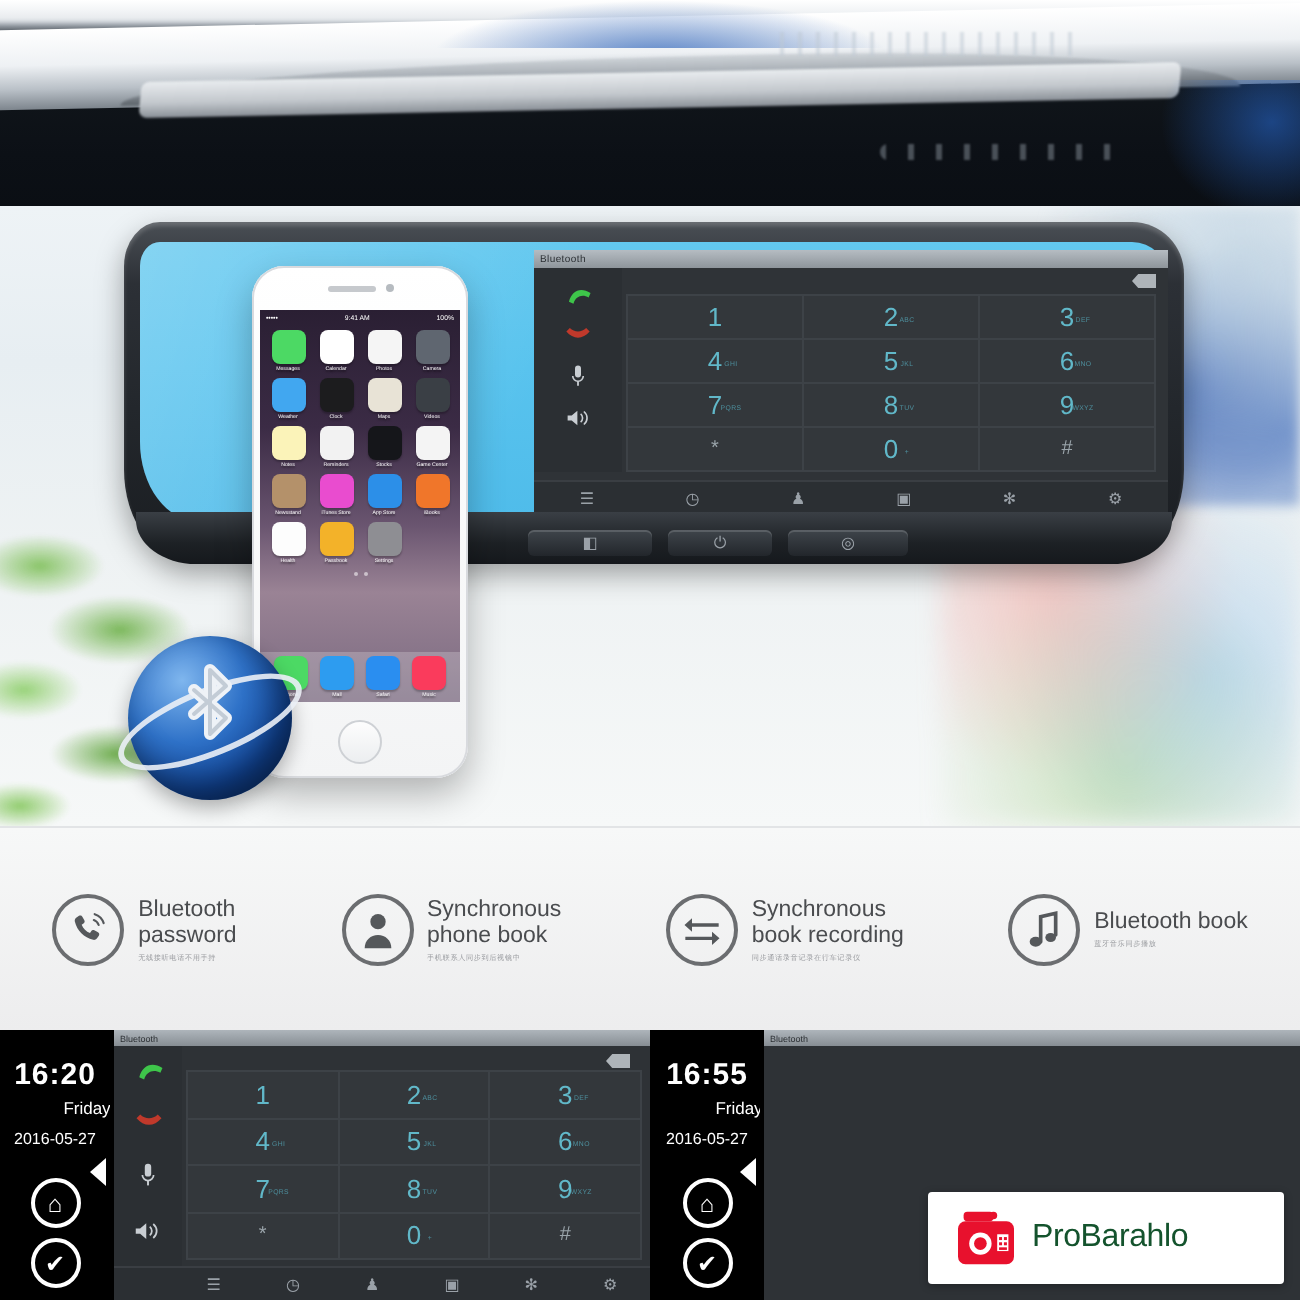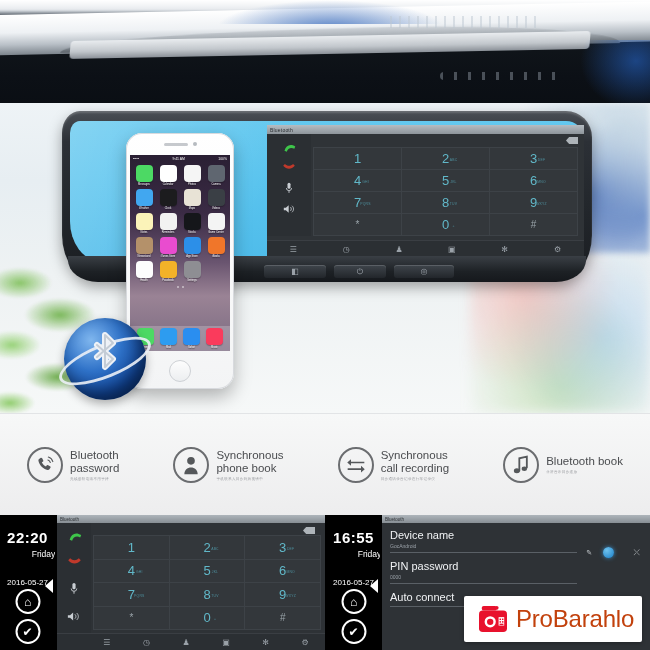--- a/index.html
+++ b/index.html
@@ -246,21 +246,21 @@
   .bottom{
     position:absolute; left:0; top:515px; width:650px; height:135px;
     background:#0a0a0a; display:flex;
   }
   .clock-col{
     width:55px; background:#000; color:#fff;
     display:flex; flex-direction:column; align-items:center; padding-top:14px; position:relative;
   }
   .clk-time{ font-size:15px; font-weight:bold; letter-spacing:.5px; }
   .clk-day{ font-size:8.5px; margin-top:3px;margin-left:32px; }
-  .clk-date{ font-size:8px; margin-top:19px; }
+  .clk-date{ font-size:8px; margin-top:6px; }
   .clk-arrow{
     position:absolute; right:2px; top:64px; width:0;height:0;
     border-top:7px solid transparent; border-bottom:7px solid transparent; border-right:8px solid #fff;
   }
   .clk-btns{ position:absolute; bottom:6px; left:50%; transform:translateX(-50%); display:flex; flex-direction:column; gap:5px; }
   .clk-btn{
     width:25px; height:25px; border-radius:50%; border:2px solid #fff;
     display:flex; align-items:center; justify-content:center; color:#fff; font-size:12px;
   }
 
@@ -297,21 +297,21 @@
   }
   .drag-ic{ position:absolute; right:10px; top:19px; color:#c3c8cc; font-size:8px; }
 
   .watermark{
     position:absolute; right:8px; bottom:8px; width:178px; height:46px;
     background:#fff; border-radius:2px;
     display:flex; align-items:center; gap:8px; padding-left:14px;
     box-shadow:0 1px 4px rgba(0,0,0,.3); z-index:20;
   }
   .wm-ic{ width:30px; height:28px; }
-  .wm-tx{ color:#c2410c; font-size:24px; letter-spacing:-.2px; }
+  .wm-tx{ color:#14532d; font-size:16px; letter-spacing:-.2px; }
 </style>
 </head>
 <body>
 
 <div class="page">
 
   <div class="car-top">
     <div class="car-blue-glow"></div>
     <div class="car-dash-band"></div>
     <div class="car-trim"></div>
@@ -592,21 +592,21 @@
 
     <div class="feat">
       <div class="feat-ic">
         <svg width="20" height="18" viewBox="0 0 24 20">
             <path d="M22 6H6l0-3L1.5 7 6 11V8h16z" fill="#55585b"></path>
             <path d="M2 14h16v-3l4.5 4-4.5 4v-3H2z" fill="#55585b"></path>
           </svg>
       </div>
       <div class="feat-txt">
         <span class="feat-en">Synchronous</span>
-        <span class="feat-en">call recording</span>
+        <span class="feat-en">book recording</span>
         <span class="feat-cn">同步通话录音记录在行车记录仪</span>
       </div>
     </div>
 
     <div class="feat">
       <div class="feat-ic">
         <svg width="18" height="20" viewBox="0 0 20 24">
             <path d="M8 19V4l9-2v13" fill="none" stroke="#55585b" stroke-width="2.2" stroke-linecap="round"></path>
             <ellipse cx="5" cy="19" rx="3.6" ry="3" fill="#55585b"></ellipse>
             <ellipse cx="14" cy="16.5" rx="3.2" ry="2.7" fill="#55585b"></ellipse>
@@ -615,21 +615,21 @@
       <div class="feat-txt">
         <span class="feat-en">Bluetooth book</span>
         <span class="feat-cn">蓝牙音乐同步播放</span>
       </div>
     </div>
   </div>
 
   <div class="bottom">
 
     <div class="clock-col">
-      <div class="clk-time">22:20</div>
+      <div class="clk-time">16:20</div>
       <div class="clk-day">Friday</div>
       <div class="clk-date">2016-05-27</div>
       <div class="clk-arrow"></div>
       <div class="clk-btns">
         <div class="clk-btn">⌂</div>
         <div class="clk-btn">✔</div>
       </div>
     </div>
 
     <div class="panel">
@@ -733,41 +733,20 @@
         <div class="clk-btn">⌂</div>
         <div class="clk-btn">✔</div>
       </div>
     </div>
 
     <div class="panel">
       <div class="panel-title">
           <span>Bluetooth</span>
         </div>
 
-      <div class="settings">
-        <div class="set-row">
-          <div class="set-label">Device name</div>
-          <div class="set-value">GocAndroid</div>
-          <div class="set-rule"></div>
-          <span class="pencil">✎</span>
-          <span class="toggle-dot"></span>
-          <span class="drag-ic">⤬</span>
-        </div>
-
-        <div class="set-row">
-          <div class="set-label">PIN password</div>
-          <div class="set-value">0000</div>
-          <div class="set-rule"></div>
-        </div>
-
-        <div class="set-row">
-          <div class="set-label">Auto connect</div>
-          <div class="set-rule"></div>
-        </div>
-      </div>
     </div>
 
     <div class="watermark">
       <svg class="wm-ic" viewBox="0 0 32 30">
         <rect x="1" y="6" width="30" height="23" rx="4" fill="#e8112d"></rect>
         <rect x="4" y="1" width="16" height="5" rx="2" fill="#e8112d"></rect>
         <circle cx="20" cy="3" r="2" fill="#e8112d"></circle>
         <circle cx="13" cy="18" r="6" fill="#fff"></circle>
         <circle cx="13" cy="18" r="3.4" fill="#e8112d"></circle>
         <rect x="22" y="13" width="6" height="9" fill="#fff"></rect>

